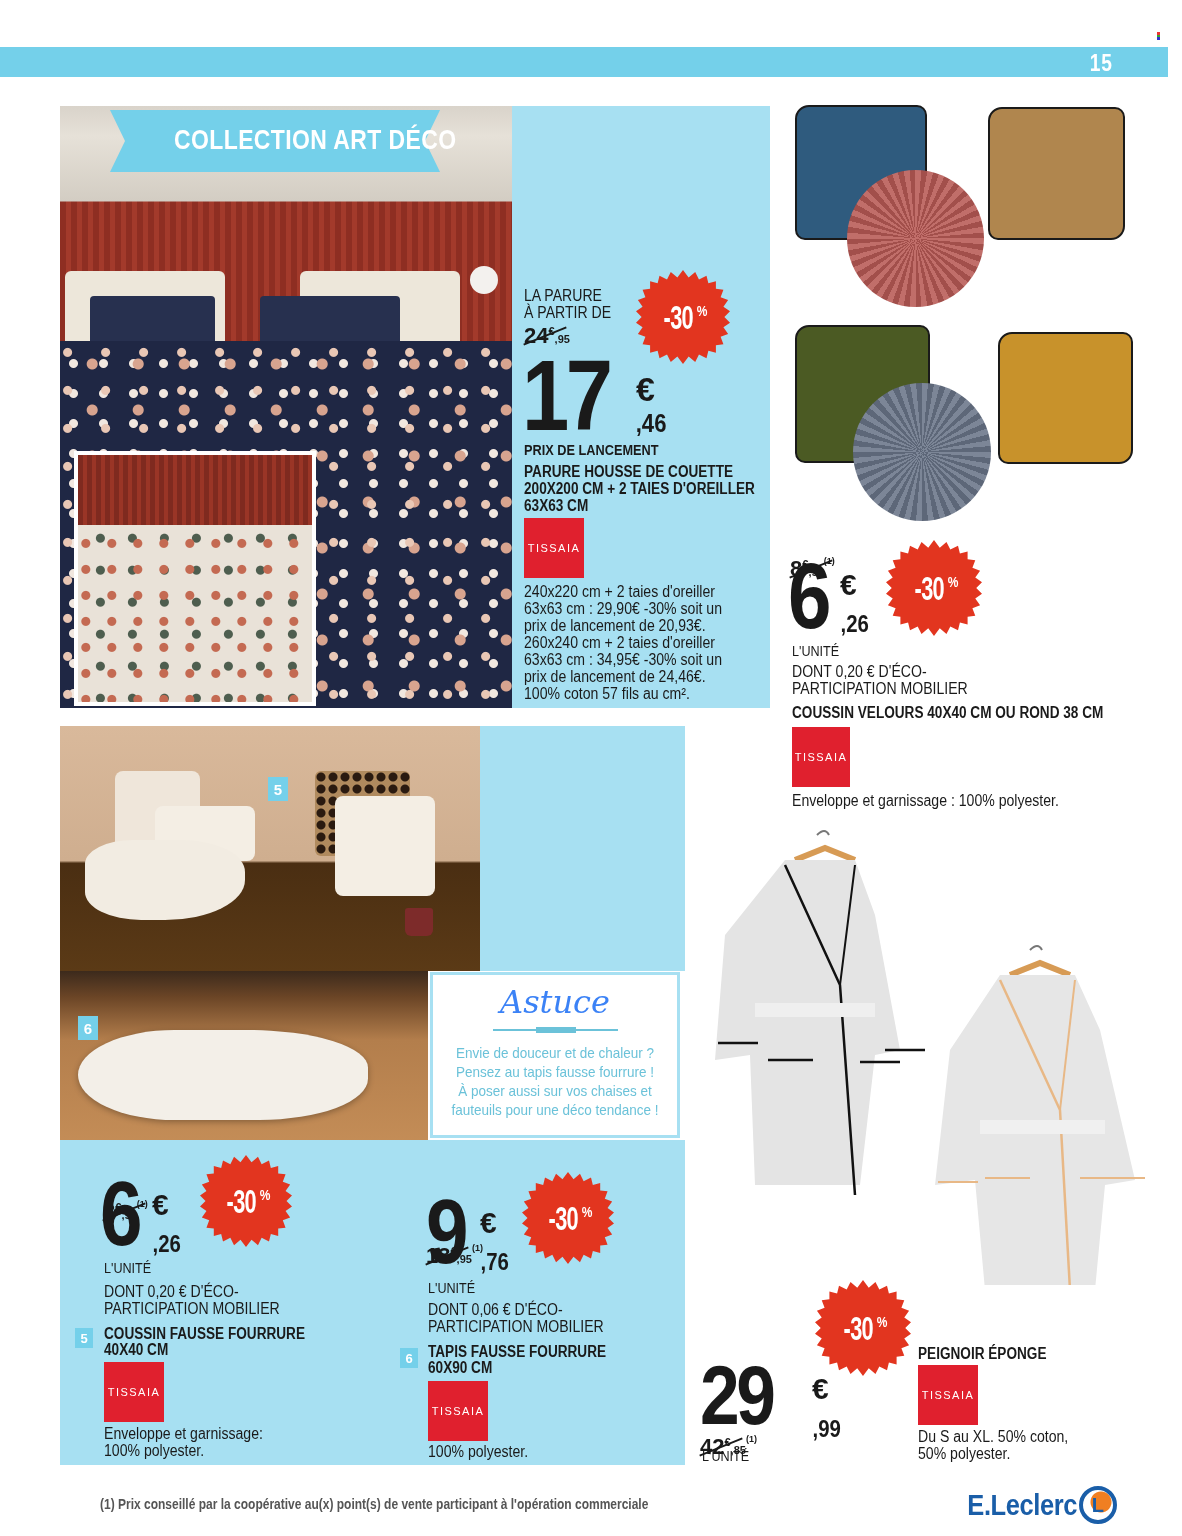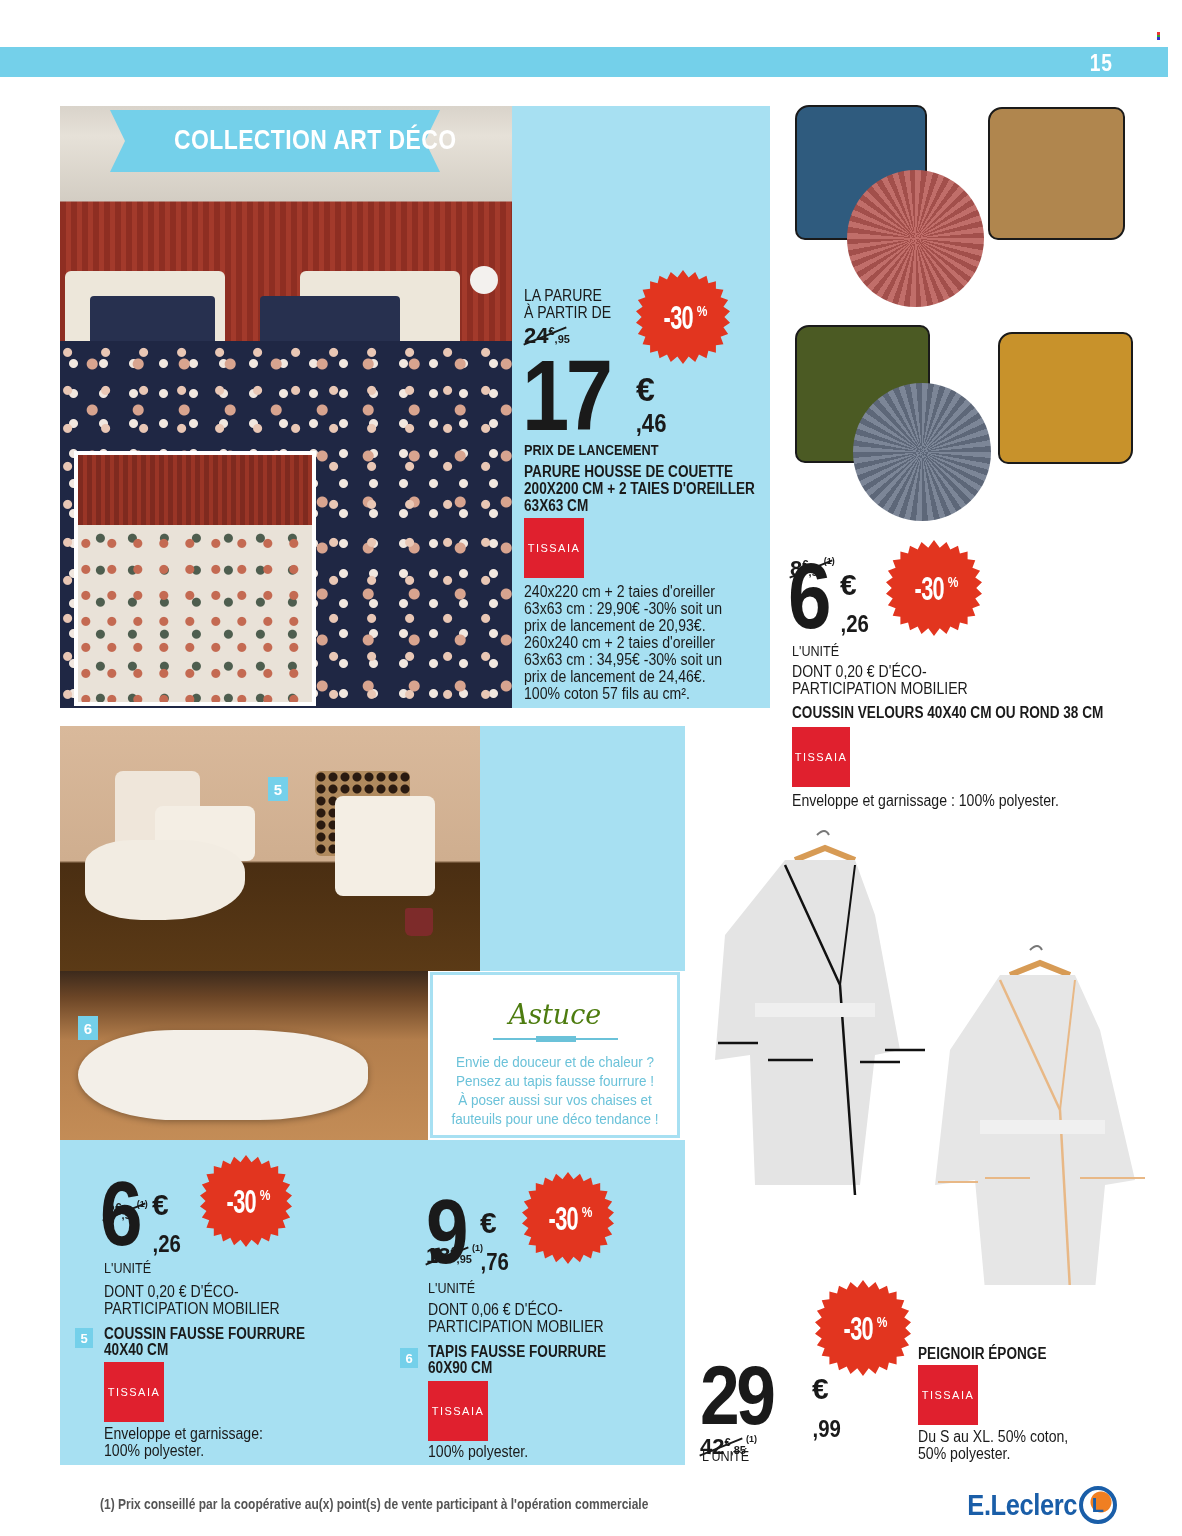--- a/index.html
+++ b/index.html
@@ -30,21 +30,21 @@
 .ribbon-text{left:143px;top:124px;color:#fff;font-weight:bold;font-size:28px;transform:scaleX(.82);white-space:nowrap;letter-spacing:.5px}
 .photo-sofa{left:60px;top:726px;width:420px;height:245px;background:linear-gradient(180deg,#d9b99b 0,#cfae8f 55%,#4a2e12 56%,#5b3a16 100%)}
 .photo-floor{left:60px;top:971px;width:368px;height:173px;background:linear-gradient(180deg,#3c2a1c 0,#6b4526 15%,#b37e4c 40%,#c48d57 100%)}
 .rug{left:78px;top:1030px;width:290px;height:90px;background:#f3efe8;border-radius:40% 50% 45% 40%/60% 50% 55% 60%;box-shadow:0 2px 6px rgba(0,0,0,.3)}
 .sofa-throw{left:85px;top:840px;width:160px;height:80px;background:#f2ece2;border-radius:30% 40% 50% 35%}
 .fur-pillow{background:#f4eee4;border-radius:8px}
 .leo{background:radial-gradient(circle,#2a1a10 0 4px,transparent 5px) 0 0/12px 12px,#b08a5e;border-radius:6px}
 .mug{left:405px;top:908px;width:28px;height:28px;background:#7d2b2a;border-radius:3px 3px 6px 6px}
 .numtag{width:20px;height:24px;background:#74d0ea;color:#fff;font-weight:bold;font-size:15px;display:flex;align-items:center;justify-content:center}
 .astuce{left:430px;top:972px;width:250px;height:166px;background:#fff;border:3px solid #a7e0f2;text-align:center}
-.astuce-title{font-family:"DejaVu Serif",serif;font-style:italic;color:#4d7c0f;font-size:27px;margin-top:24px}
+.astuce-title{font-family:"DejaVu Serif",serif;font-style:italic;color:#3b82f6;font-size:32px;margin-top:8px}
 .astuce-line{width:125px;height:2px;background:#6bc2d9;margin:8px auto 0;position:relative}
 .astuce-line:after{content:"";position:absolute;left:43px;top:-2px;width:40px;height:6px;background:#6bc2d9}
 .astuce-text{color:#6bc2d9;font-size:15px;line-height:19px;margin-top:12px;transform:scaleX(.9);white-space:nowrap;transform-origin:center top}
 
 .cush{border:2px solid #1a1a1a;border-radius:14px 10px 14px 10px}
 .round{border-radius:50%;background:repeating-conic-gradient(rgba(255,255,255,.12) 0 5deg,rgba(0,0,0,.12) 5deg 10deg)}
 
 .burst{width:94px;height:94px;background:#e2351f;color:#fff;display:flex;align-items:center;justify-content:center;font-weight:bold;font-size:34px;
 clip-path:polygon(50% 0%,56% 8%,63% 2%,67% 10%,75% 6%,77% 14%,85% 12%,85% 20%,93% 21%,90% 29%,98% 32%,93% 39%,100% 44%,94% 50%,100% 56%,93% 61%,98% 68%,90% 71%,93% 79%,85% 80%,85% 88%,77% 86%,75% 94%,67% 90%,63% 98%,56% 92%,50% 100%,44% 92%,37% 98%,33% 90%,25% 94%,23% 86%,15% 88%,15% 80%,7% 79%,10% 71%,2% 68%,7% 61%,0% 56%,6% 50%,0% 44%,7% 39%,2% 32%,10% 29%,7% 21%,15% 20%,15% 12%,23% 14%,25% 6%,33% 10%,37% 2%,44% 8%)}
 .burst span{transform:scaleX(.8);display:inline-block;letter-spacing:-1px}

